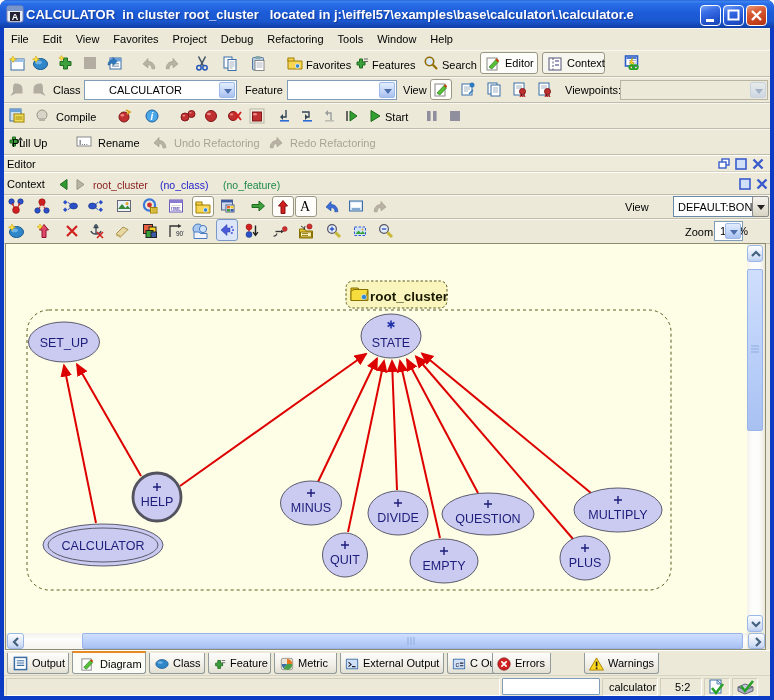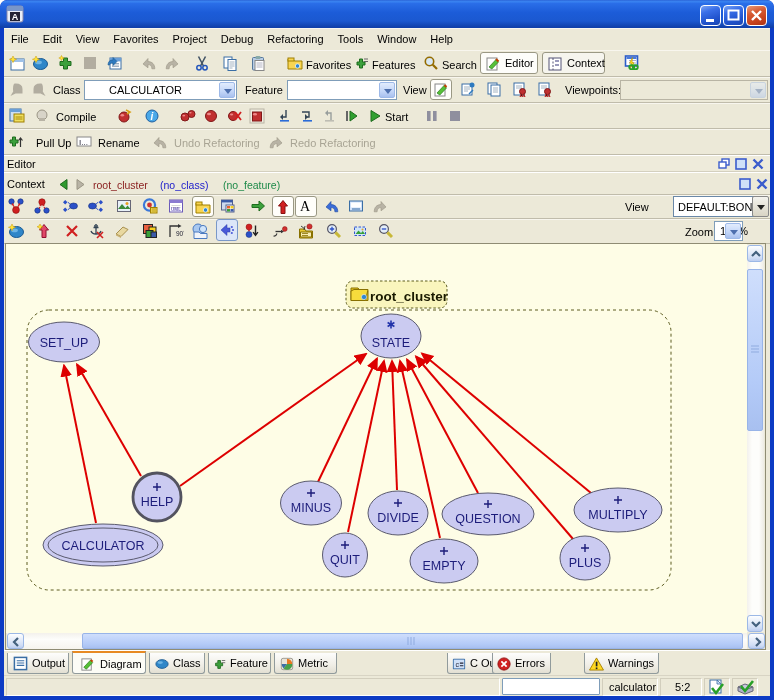--- a/index.html
+++ b/index.html
@@ -49,20 +49,21 @@
 </style></head>
 <body>
 <div id="w">
   <div id="title">
     <svg class="abs" style="left:6px;top:5px" width="18" height="18" viewBox="0 0 18 18">
         <rect x="1" y="1" width="16" height="16" rx="2" fill="#e8eef8" stroke="#88a"></rect>
         <rect x="1" y="1" width="16" height="5" fill="#7a96c8"></rect>
         <rect x="4" y="7" width="10" height="9" fill="#223"></rect>
         <text x="9" y="15" font-size="9" fill="#fff" text-anchor="middle" font-weight="bold">A</text>
       </svg>
+    <div class="txt">CALCULATOR&nbsp; in cluster root_cluster&nbsp;&nbsp; located in j:\eiffel57\examples\base\calculator\.\calculator.e</div>
     <div class="tbtn" id="btnmin" style="left:700px">
         <svg width="21" height="21">
           <rect x="5" y="13" width="8" height="3" fill="#fff"></rect>
         </svg>
       </div>
     <div class="tbtn" id="btnmax" style="left:723px">
         <svg width="21" height="21">
           <rect x="4.5" y="4.5" width="10" height="9" fill="none" stroke="#fff" stroke-width="2"></rect>
         </svg>
       </div>
@@ -289,21 +290,21 @@
       </svg>
     <svg class="i" style="left:443px;top:5px" viewBox="0 0 16 16">
         <rect x="3" y="3" width="10" height="10" fill="#8f8f9e"></rect>
       </svg>
   </div>
   <div id="tb4" class="row etch" style="top:129px;height:26px">
     <svg class="i" style="left:4px;top:5px" viewBox="0 0 16 16">
         <path d="M4.5 3 h3 v3 H10 v3 H7.5 v3 h-3 v-3 H2 v-3 h2.5 Z" fill="#3ca03c" stroke="#1e6c1e"></path>
         <path d="M12.5 13 v-9 m-2 2.5 l2 -2.5 2 2.5" fill="none" stroke="#333" stroke-width="1.2"></path>
       </svg>
-    <span class="lbl" style="left:32px;top:8px">Pull Up</span>
+    <span class="lbl" style="left:8px;top:8px">Pull Up</span>
     <svg class="i" style="left:72px;top:5px" viewBox="0 0 16 16">
         <rect x="1" y="3" width="14" height="9" fill="#fff" stroke="#888"></rect>
         <text x="3" y="10.5" font-size="8" fill="#223">I...</text>
       </svg>
     <span class="lbl" style="left:94px;top:8px">Rename</span>
     <svg class="i" style="left:148px;top:5px" viewBox="0 0 16 16">
         <path d="M2 9 L7 3.5 L7 6.6 C11.2 6.6 13.8 9.3 13.8 13.8 L10.9 13.8 C10.9 11 9.5 9.6 7 9.6 L7 12.8 Z" fill="#b8b3a5" stroke="#9a9585" stroke-width="0.6"></path>
       </svg>
     <span class="glbl" style="left:170px;top:8px">Undo Refactoring</span>
     <svg class="i" style="left:264px;top:5px" viewBox="0 0 16 16">
@@ -650,20 +651,28 @@
       </span>
     <span class="tab" style="left:270px;width:63px">
         <svg class="i" style="left:5px;top:4px;width:14px;height:14px" viewBox="0 0 16 16">
           <rect x="1.5" y="1.5" width="13" height="13" rx="2" fill="#e8e4d8" stroke="#98948a"></rect>
           <path d="M8 8 L8 2 A6 6 0 0 1 14 8 Z" fill="#e87820"></path>
           <path d="M8 8 L14 8 A6 6 0 0 1 4 13 Z" fill="#48a048"></path>
           <path d="M8 8 L4 13 A6 6 0 0 1 2 8 z" fill="#3a6ea5"></path>
         </svg>
         <span class="tx" style="left:23px">Metric</span>
       </span>
+    <span class="tab" style="left:336px;width:104px">
+        <svg class="i" style="left:4px;top:4px;width:14px;height:14px" viewBox="0 0 16 16">
+          <rect x="1" y="2" width="14" height="12" rx="1" fill="#3a6ea5"></rect>
+          <rect x="2" y="3" width="12" height="10" fill="#cfe0f8"></rect>
+          <path d="M4 6 l3 2.5 -3 2.5 M8 11 h4" stroke="#223" fill="none" stroke-width="1.2"></path>
+        </svg>
+        <span class="tx" style="left:22px">External Output</span>
+      </span>
     <span class="tab" style="left:443px;width:88px">
         <svg class="i" style="left:4px;top:4px;width:14px;height:14px" viewBox="0 0 16 16">
           <rect x="1" y="2" width="14" height="12" rx="1" fill="#3a6ea5"></rect>
           <rect x="2" y="3" width="12" height="10" fill="#cfe0f8"></rect>
           <text x="4" y="11" font-size="8" fill="#223">c</text>
           <path d="M9 7 h4 M9 10 h4" stroke="#223" stroke-width="1.2"></path>
         </svg>
         <span class="tx" style="left:22px">C Output</span>
       </span>
     <span class="tab" style="left:488px;width:59px">

